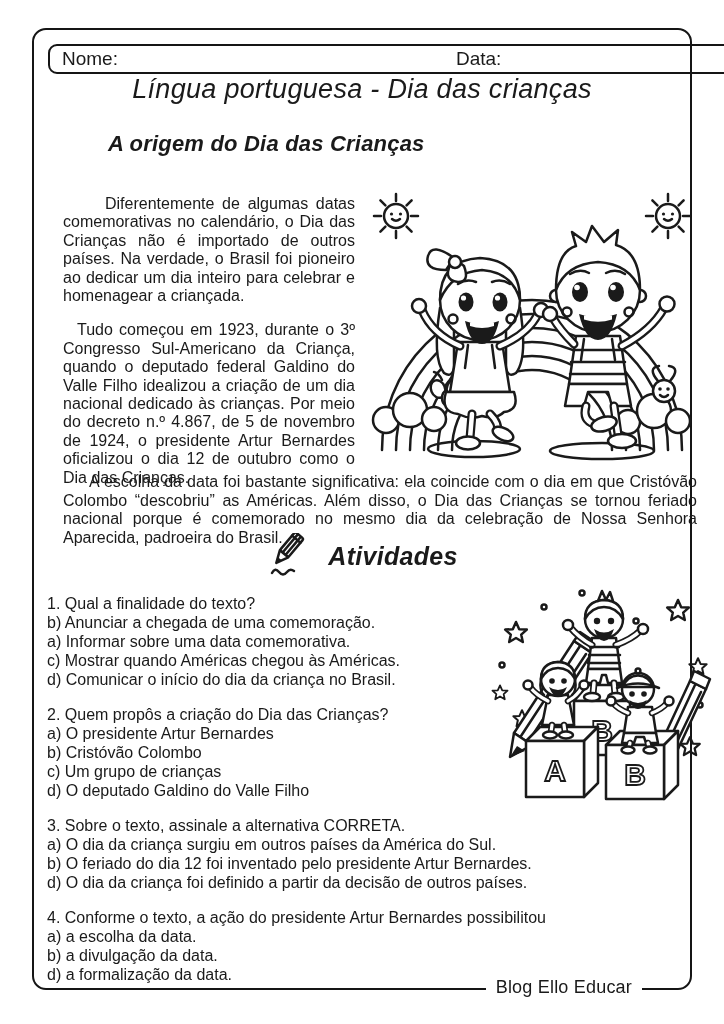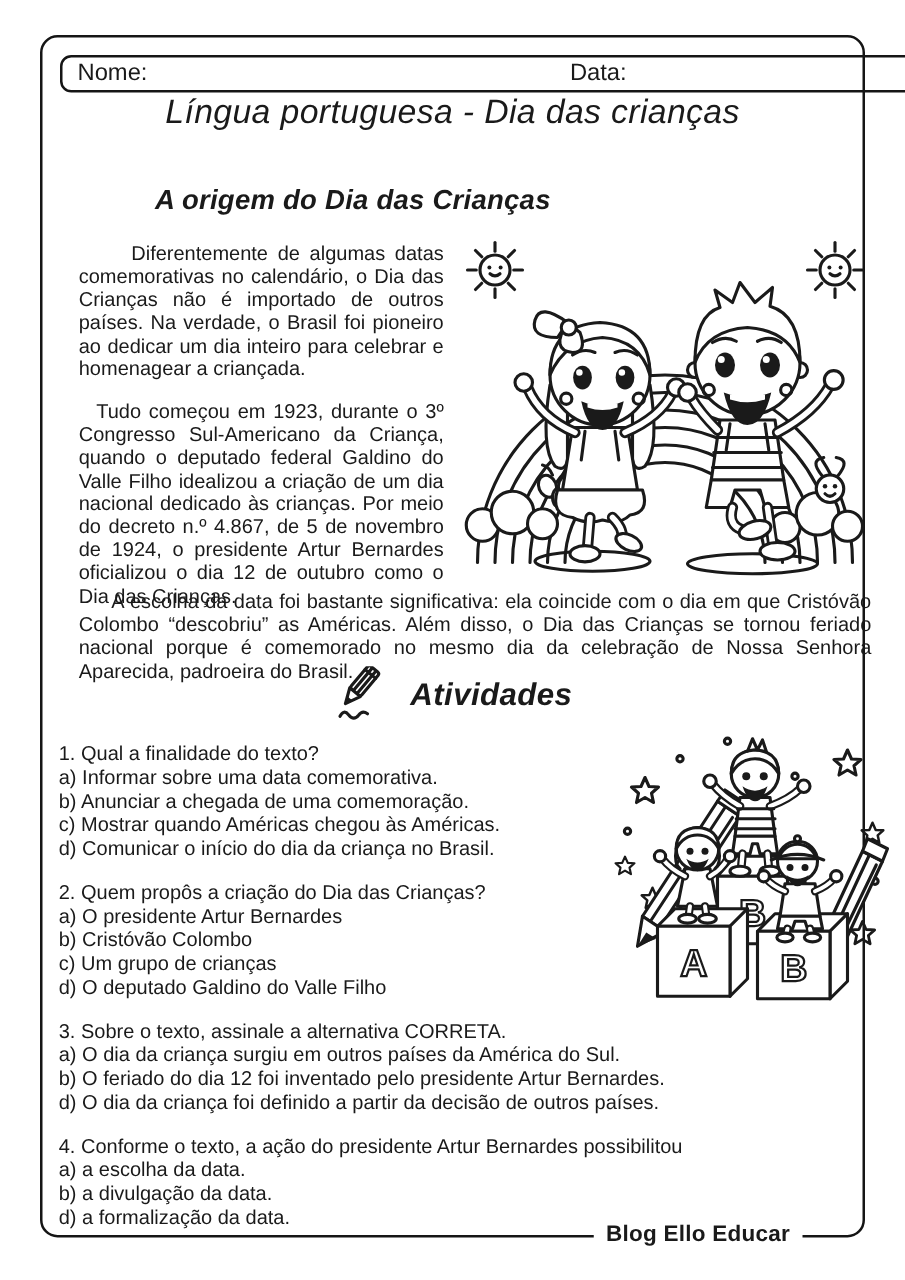--- a/index.html
+++ b/index.html
@@ -23,21 +23,21 @@
   .date-label{position:absolute;left:59%;top:2px;text-align:center;}
   .fill-line{position:absolute;top:0;height:100%;}
   .fill-name{left:75px;width:280px;}
   .fill-date{left:calc(59% + 52px);right:8px;}
   .page-title{
     position:absolute;left:0;top:44px;width:100%;text-align:center;
     font-size:27px;font-weight:400;font-style:italic;letter-spacing:.3px;
     margin:0;
   }
   .section-title{
-    position:absolute;left:74px;top:101px;margin:16px;
+    position:absolute;left:74px;top:101px;margin:0;
     font-size:22px;font-weight:800;font-style:italic;letter-spacing:.2px;
   }
   .text-col{
     position:absolute;left:13px;top:149px;width:324px;
     font-size:16px;line-height:18.4px;text-align:justify;
   }
   .text-col p{margin:16px;}
   .p-indent-lg{text-indent:42px;}
   .p-indent-sm{text-indent:14px;}
   .para-full{
@@ -54,21 +54,21 @@
   .questions{
     position:absolute;left:13px;top:548px;width:640px;
     font-size:16px;line-height:19px;
   }
   .question{margin:16px 0 9px 0;}
   .question div{white-space:nowrap;}
   .illus-reading{position:absolute;left:336px;top:128px;width:324px;height:305px;}
   .illus-activities{position:absolute;left:452px;top:545px;width:228px;height:228px;}
   .credit{
     position:absolute;top:947px;right:48px;background:#fff;padding:0 10px;
-    font-size:18px;font-weight:bold;letter-spacing:.2px;
+    font-size:18px;font-weight:normal;letter-spacing:.2px;
   }
   svg{display:block;width:100%;height:100%;}
   .ink{stroke:#1a1a1a;fill:none;stroke-width:2.5;stroke-linecap:round;stroke-linejoin:round;}
   .ink-f{stroke:#1a1a1a;fill:#ffffff;stroke-width:2.5;stroke-linecap:round;stroke-linejoin:round;}
   .solid{fill:#1a1a1a;stroke:none;}
   .blk-letter{font-family:"Liberation Sans",sans-serif;font-weight:bold;font-size:30px;fill:none;stroke:#1a1a1a;stroke-width:1.8;text-anchor:middle;}
 </style>
 </head>
 <body>
 
@@ -223,22 +223,22 @@
         <path class="solid" d="M18.5 28.5 L22.5 28.5 L20.5 34 Z"></path>
       </g>
       <path class="ink" stroke-width="2" d="M6 40 q3 -6 7 -1 q4 5 8 0 q3 -4 7 -1"></path>
     </svg>
     <h3>Atividades</h3>
   </div>
 
   <div class="questions">
     <div class="question">
       <div>1. Qual a finalidade do texto?</div>
+      <div>b) Anunciar a chegada de uma comemoração.</div>
       <div>a) Informar sobre uma data comemorativa.</div>
-      <div>b) Anunciar a chegada de uma comemoração.</div>
       <div>c) Mostrar quando Américas chegou às Américas.</div>
       <div>d) Comunicar o início do dia da criança no Brasil.</div>
     </div>
     <div class="question">
       <div>2. Quem propôs a criação do Dia das Crianças?</div>
       <div>a) O presidente Artur Bernardes</div>
       <div>b) Cristóvão Colombo</div>
       <div>c) Um grupo de crianças</div>
       <div>d) O deputado Galdino do Valle Filho</div>
     </div>

